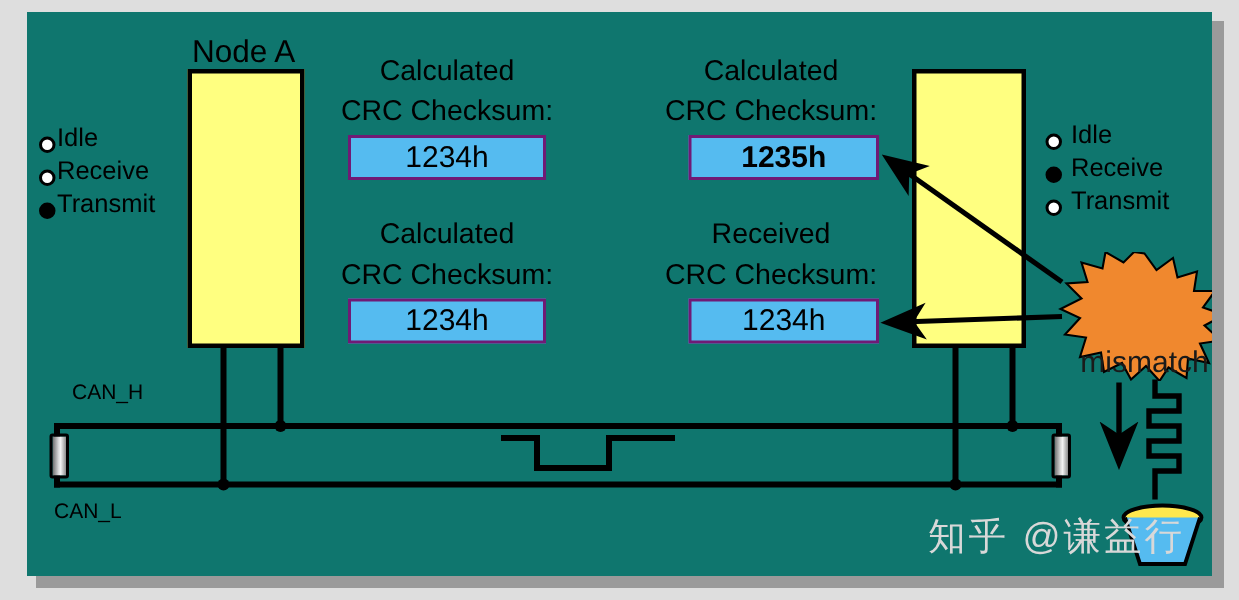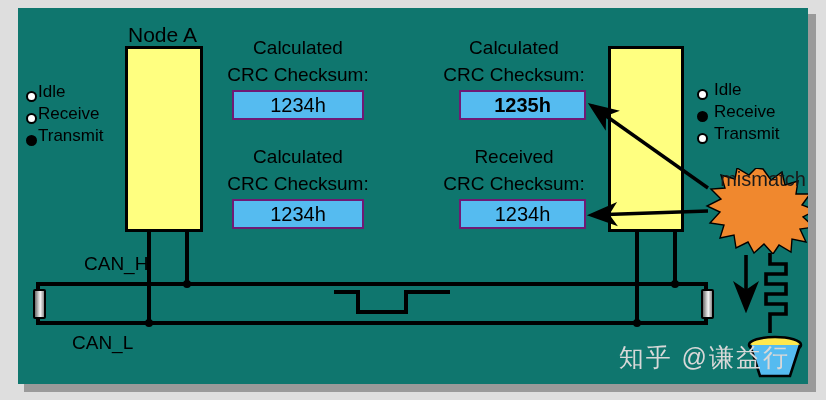--- a/index.html
+++ b/index.html
@@ -45,21 +45,21 @@
   
   .lbl {
     position: absolute;
     font-family: "Liberation Sans", sans-serif;
     color: #000000;
     white-space: nowrap;
     line-height: 1;
   }
   .node-title { font-size: 21px; }
   .cap { font-size: 19px; text-align: center; }
-  .busname { font-size: 19px; margin-left: 36px; }
+  .busname { font-size: 14px; }
   .errframe { font-size: 19px; }
 
   
   .node-box {
     position: absolute;
     background: #ffff80;
     border: 3px solid #000000;
     box-sizing: border-box;
   }
 
@@ -118,21 +118,21 @@
     background: linear-gradient(90deg,#6b6b6b 0%,#d8d8d8 45%,#f2f2f2 60%,#8c8c8c 100%);
     border: 2.5px solid #000000;
     box-sizing: border-box;
     border-radius: 2px;
   }
 
   
   #mismatch {
     position: absolute;
     display: flex;
-    align-items: flex-start;
+    align-items: flex-end;
     justify-content: center;
   }
   #mismatch .star {
     position: absolute;
     left: 0; top: 0;
     width: 100%; height: 100%;
   }
   #mismatch .star-label {
     position: relative;
     font-family: "Liberation Sans", sans-serif;

